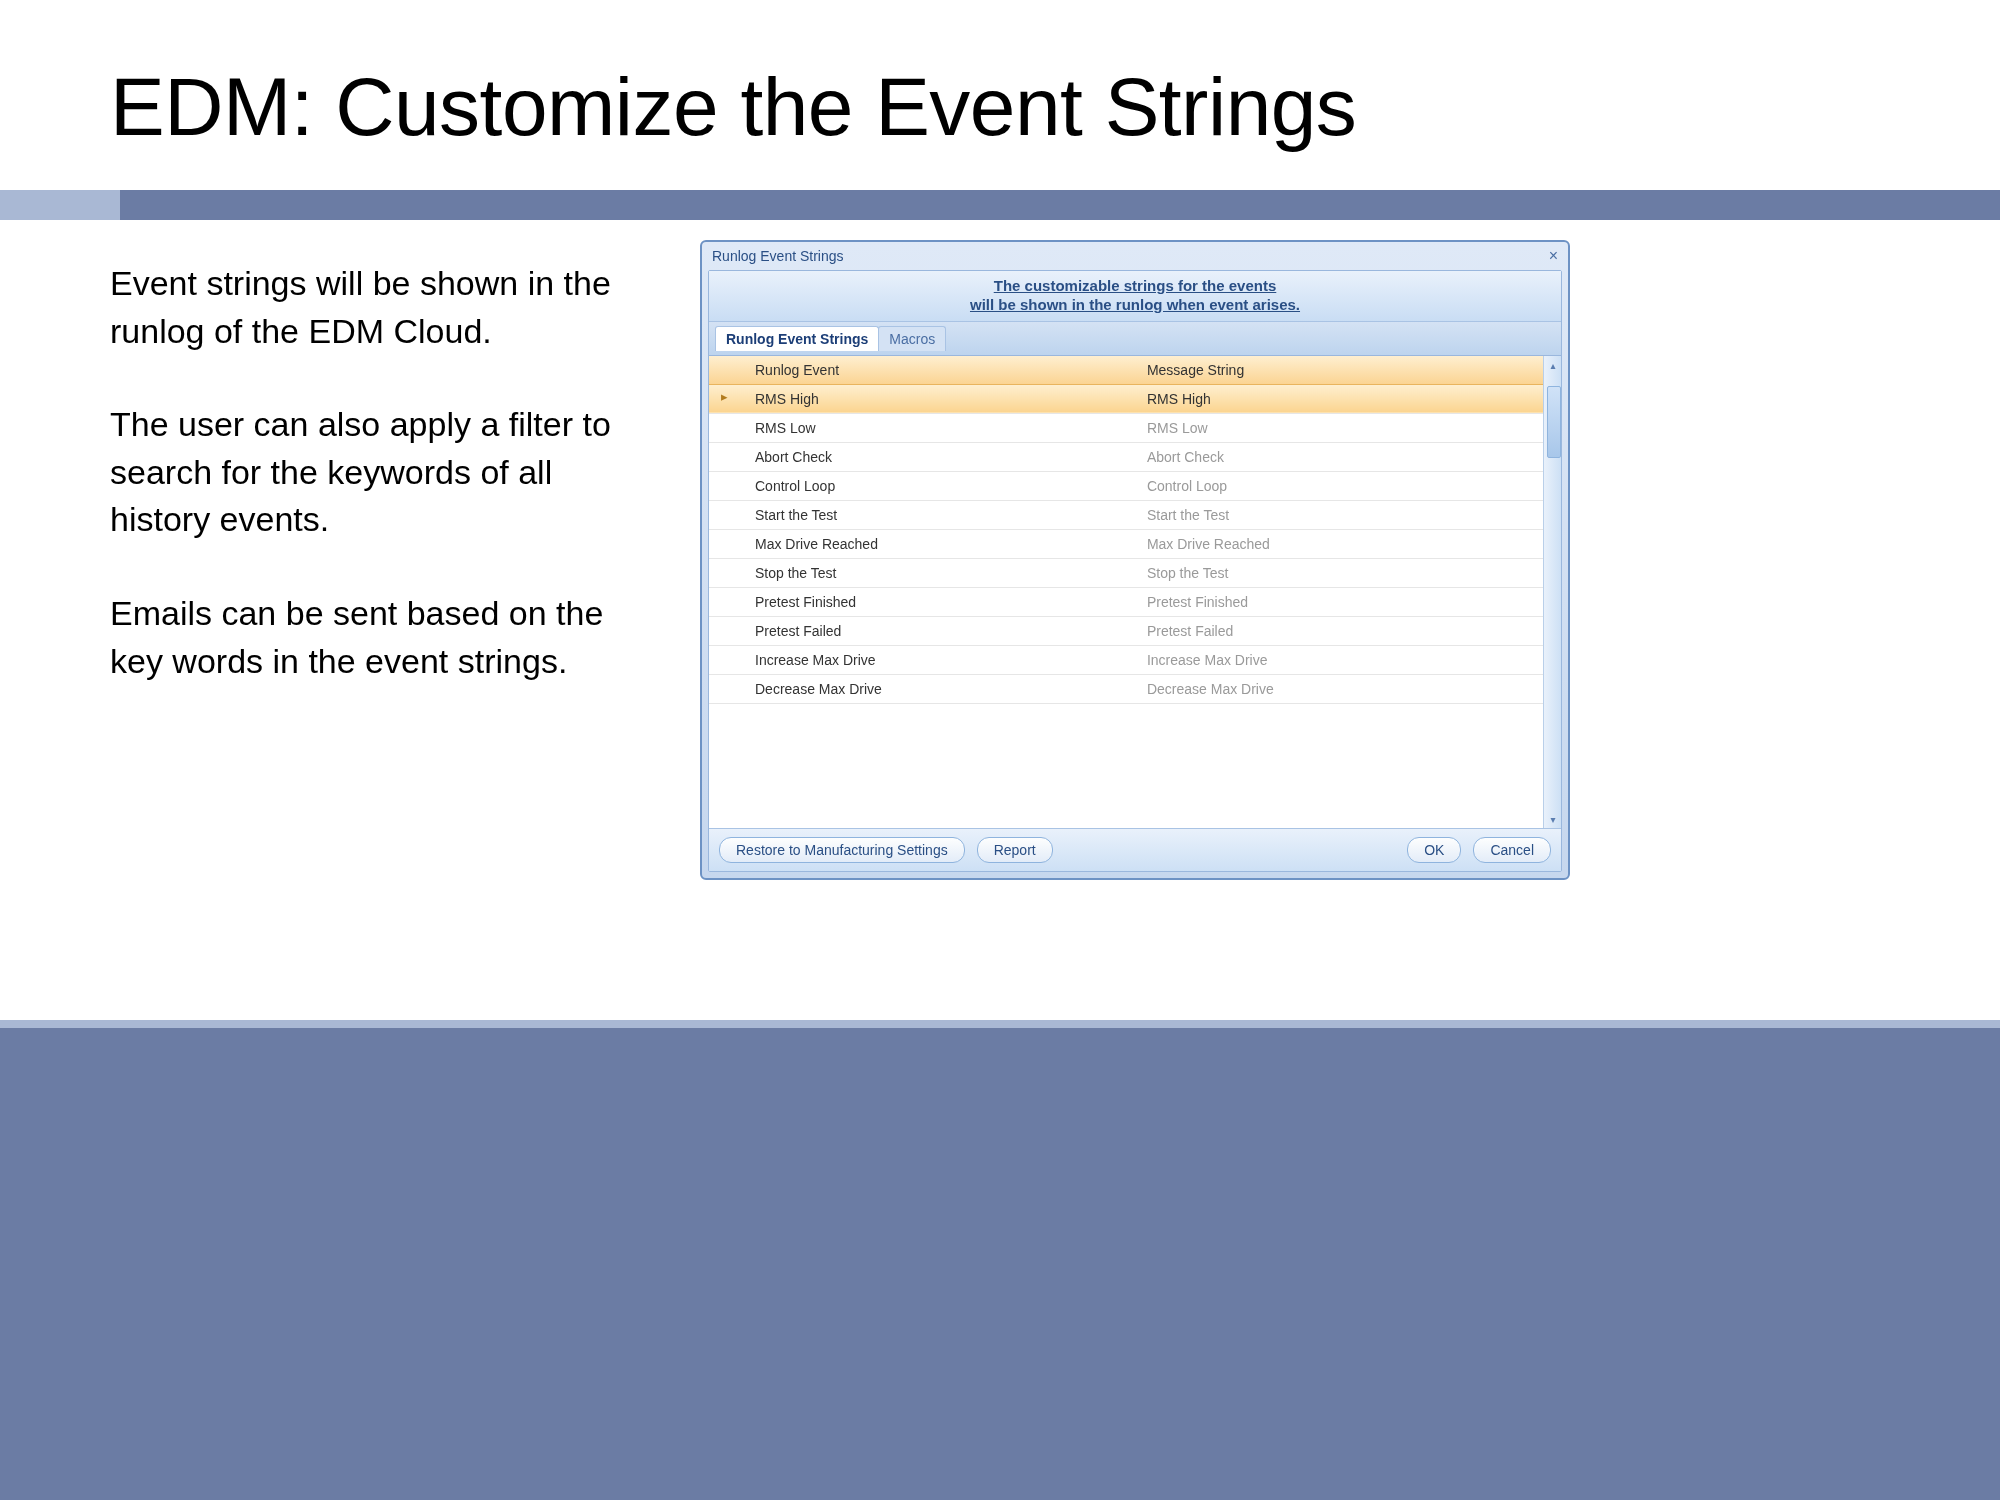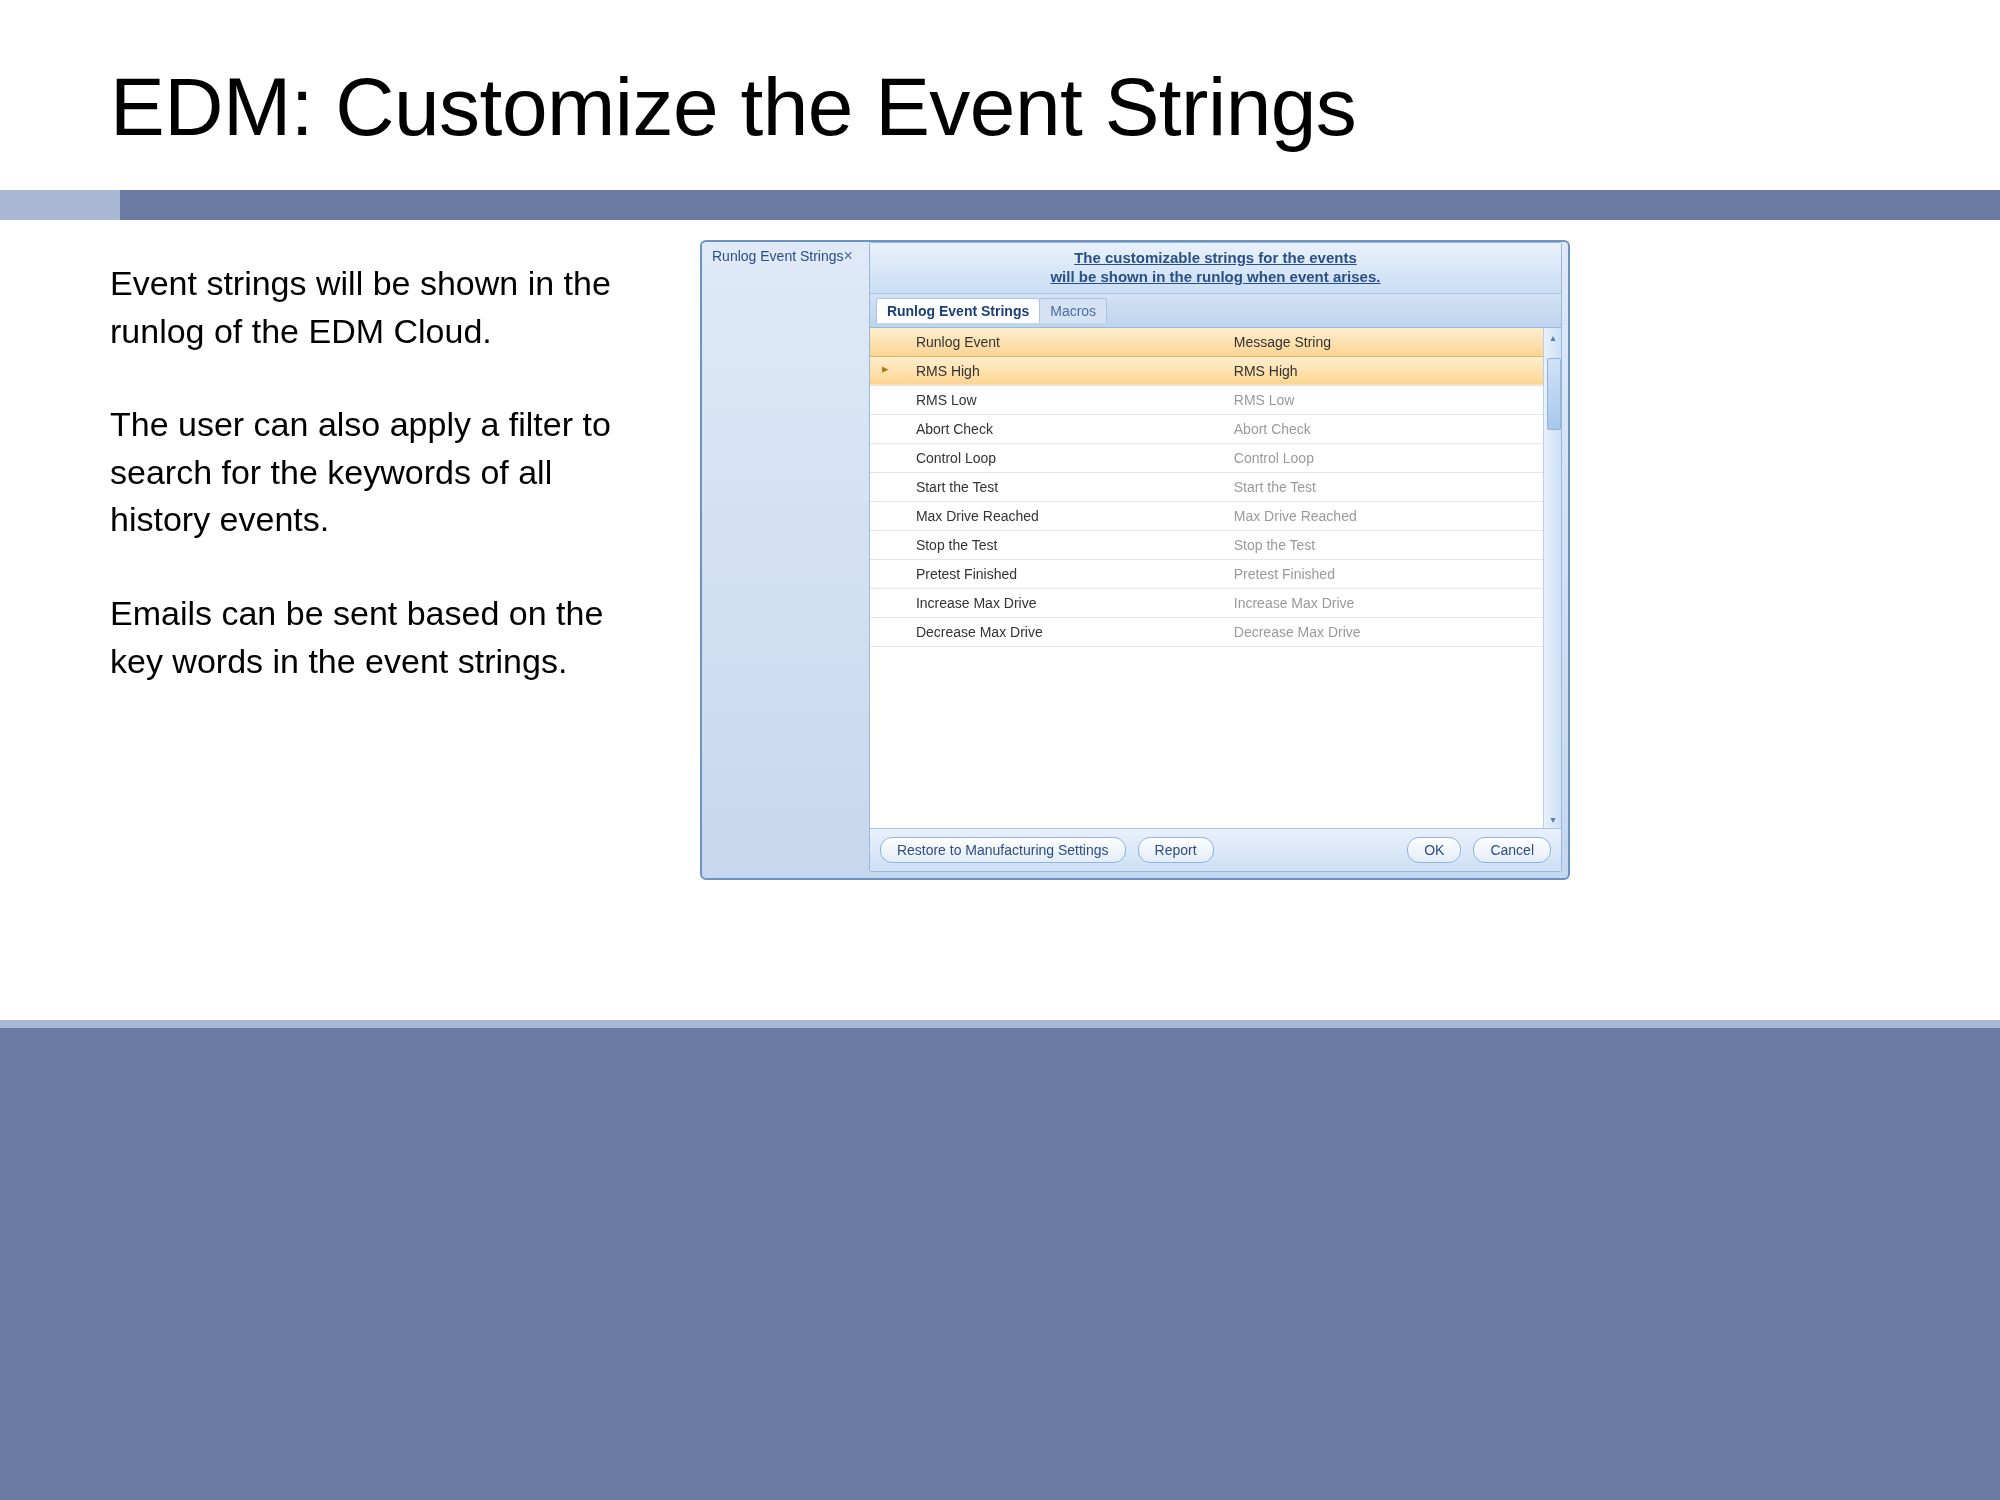--- a/index.html
+++ b/index.html
@@ -61,21 +61,21 @@
   left: 700px;
   width: 870px;
   height: 640px;
   border: 2px solid #6d92c4;
   border-radius: 6px;
   background: linear-gradient(#dfe9f7, #c6d7ee);
   font-family: "Segoe UI", Tahoma, sans-serif;
   font-size: 15px;
   color: #2a4f85;
   display: flex;
-  flex-direction: row;
+  flex-direction: column;
 }
 .dialog-titlebar {
   height: 28px;
   padding: 4px 10px;
   display: flex;
   justify-content: space-between;
   align-items: center;
   font-size: 14px;
 }
 .dialog-close {
@@ -298,20 +298,25 @@
               <td>Stop the Test</td>
               <td class="msg">Stop the Test</td>
             </tr>
             <tr>
               <td></td>
               <td>Pretest Finished</td>
               <td class="msg">Pretest Finished</td>
             </tr>
             <tr>
               <td></td>
+              <td>Pretest Failed</td>
+              <td class="msg">Pretest Failed</td>
+            </tr>
+            <tr>
+              <td></td>
               <td>Increase Max Drive</td>
               <td class="msg">Increase Max Drive</td>
             </tr>
             <tr>
               <td></td>
               <td>Decrease Max Drive</td>
               <td class="msg">Decrease Max Drive</td>
             </tr>
           </tbody>
       </table>

